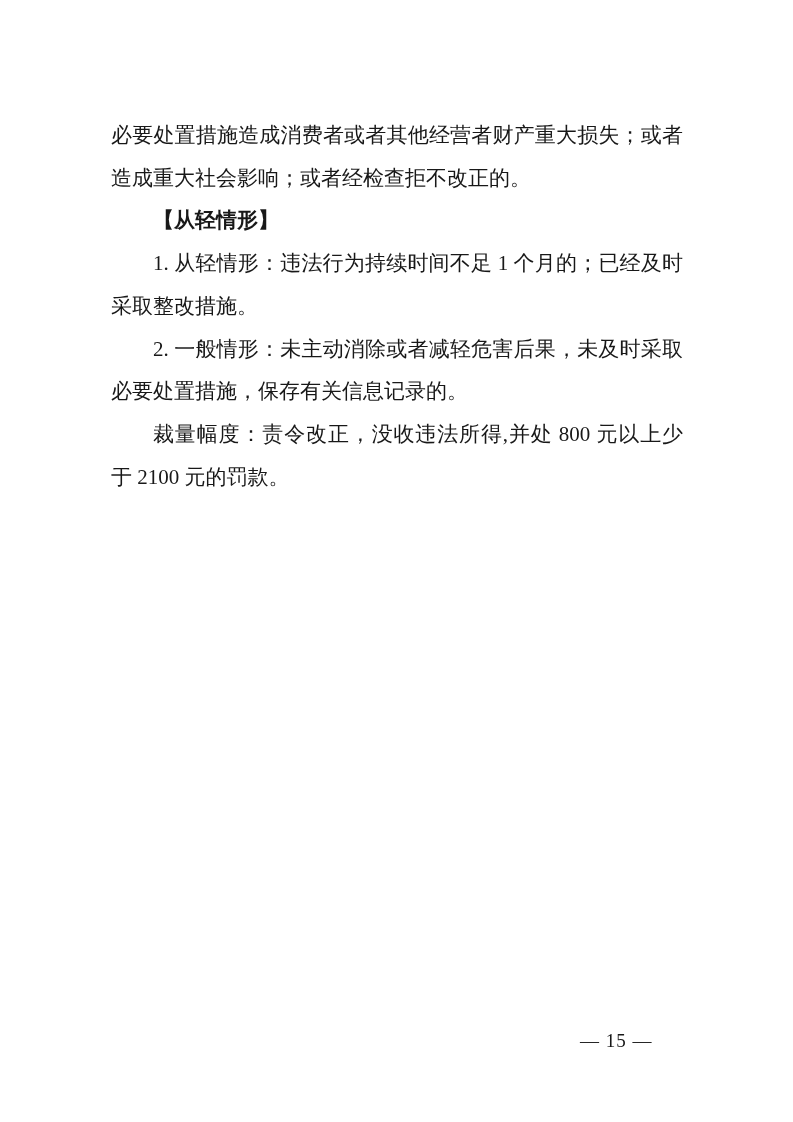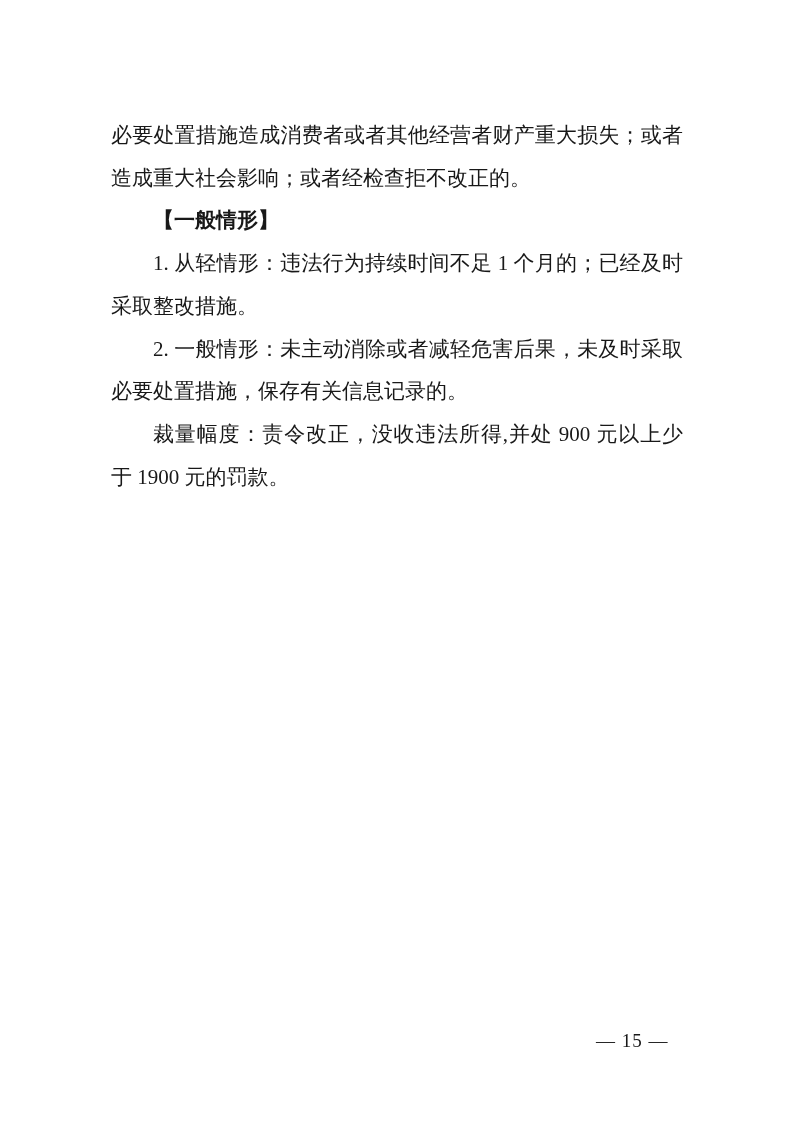--- a/index.html
+++ b/index.html
@@ -34,33 +34,33 @@
   }
   .run {
     font-weight: normal;
   }
   .run.bold {
     font-weight: 700;
     font-family: "Liberation Sans", "DejaVu Sans", sans-serif;
   }
   .page-number {
     position: absolute;
-    left: 596px;
+    left: 580px;
     top: 1030px;
     font-size: 19px;
     letter-spacing: 1px;
     color: #181818;
     white-space: nowrap;
   }
 </style>
 </head>
 <body>
 
 <div class="page">
   <div class="content">
       <p class="para"><span class="run">必要处置措施造成消费者或者其他经营者财产重大损失；或者造成重大社会影响；或者经检查拒不改正的。</span></p>
-      <p class="para indent"><span class="run bold">【一般情形】</span></p>
+      <p class="para indent"><span class="run bold">【从轻情形】</span></p>
       <p class="para indent"><span class="run">1. 从轻情形：违法行为持续时间不足 1 个月的；已经及时采取整改措施。</span></p>
       <p class="para indent"><span class="run">2. 一般情形：未主动消除或者减轻危害后果，未及时采取必要处置措施，保存有关信息记录的。</span></p>
-      <p class="para indent"><span class="run">裁量幅度：责令改正，没收违法所得,并处 900 元以上少于 1900 元的罚款。</span></p>
+      <p class="para indent"><span class="run">裁量幅度：责令改正，没收违法所得,并处 800 元以上少于 2100 元的罚款。</span></p>
     </div>
   <div class="page-number">— 15 —</div>
 </div>
 
 </body></html>

